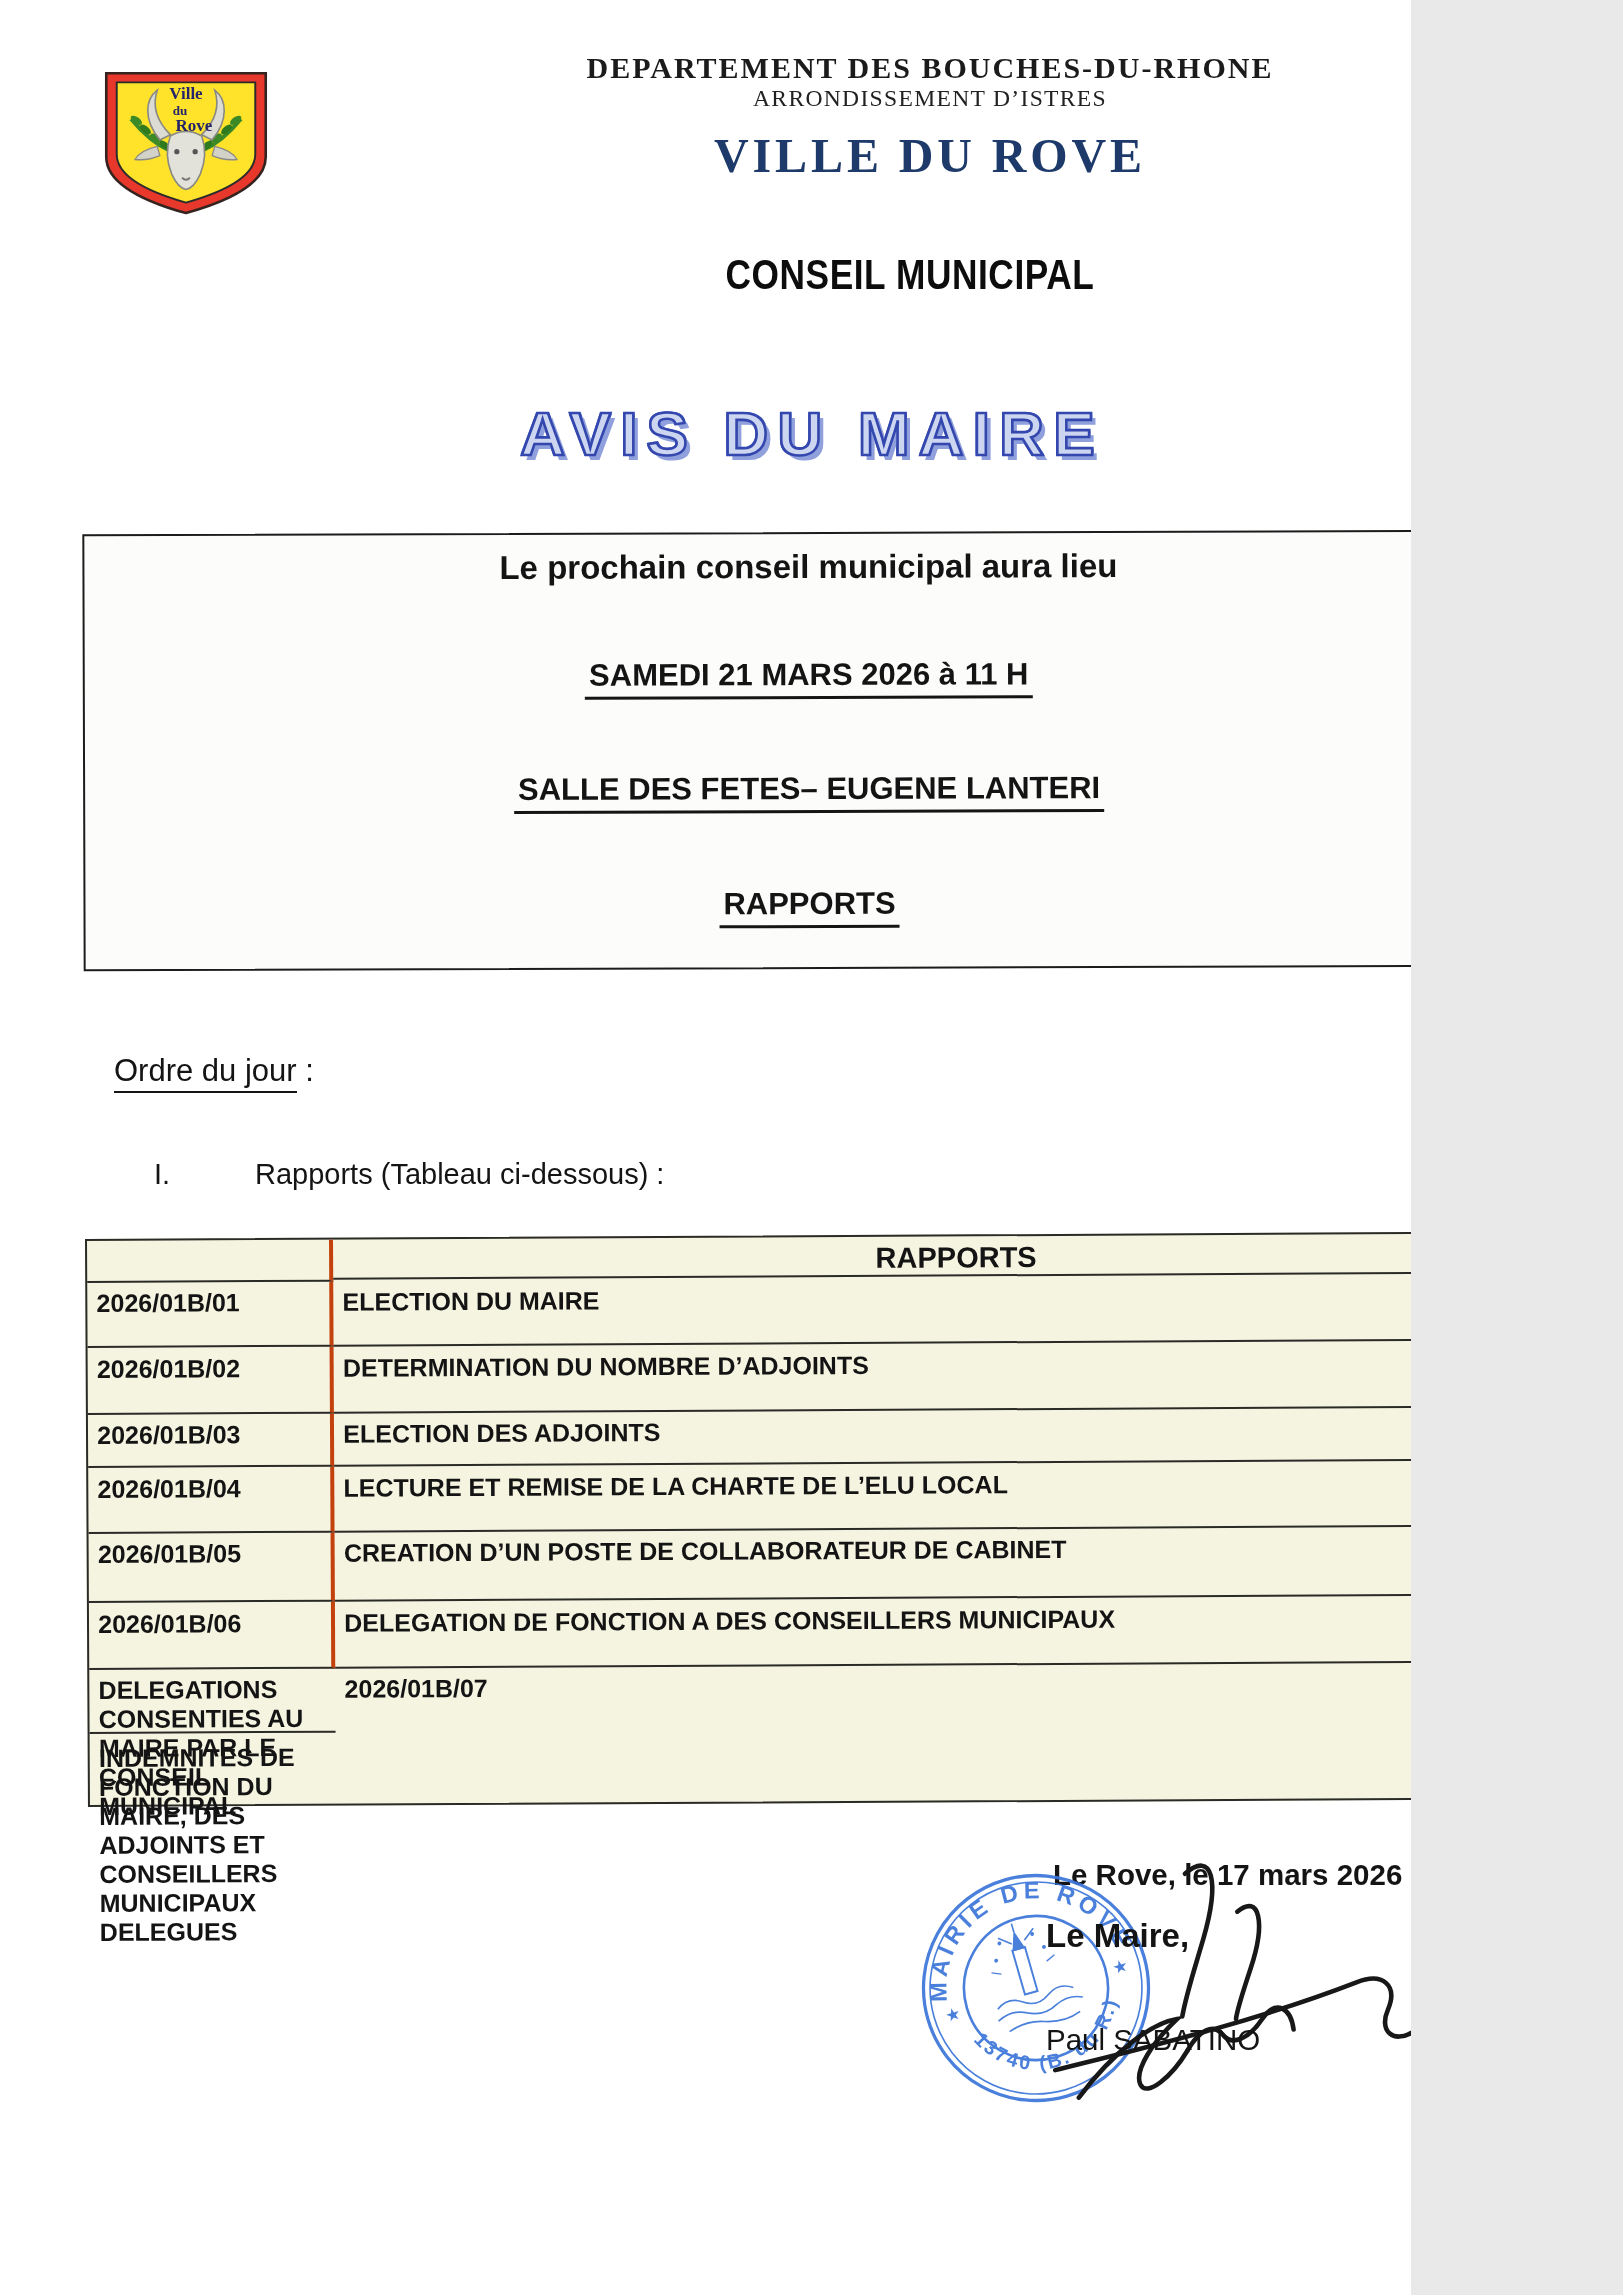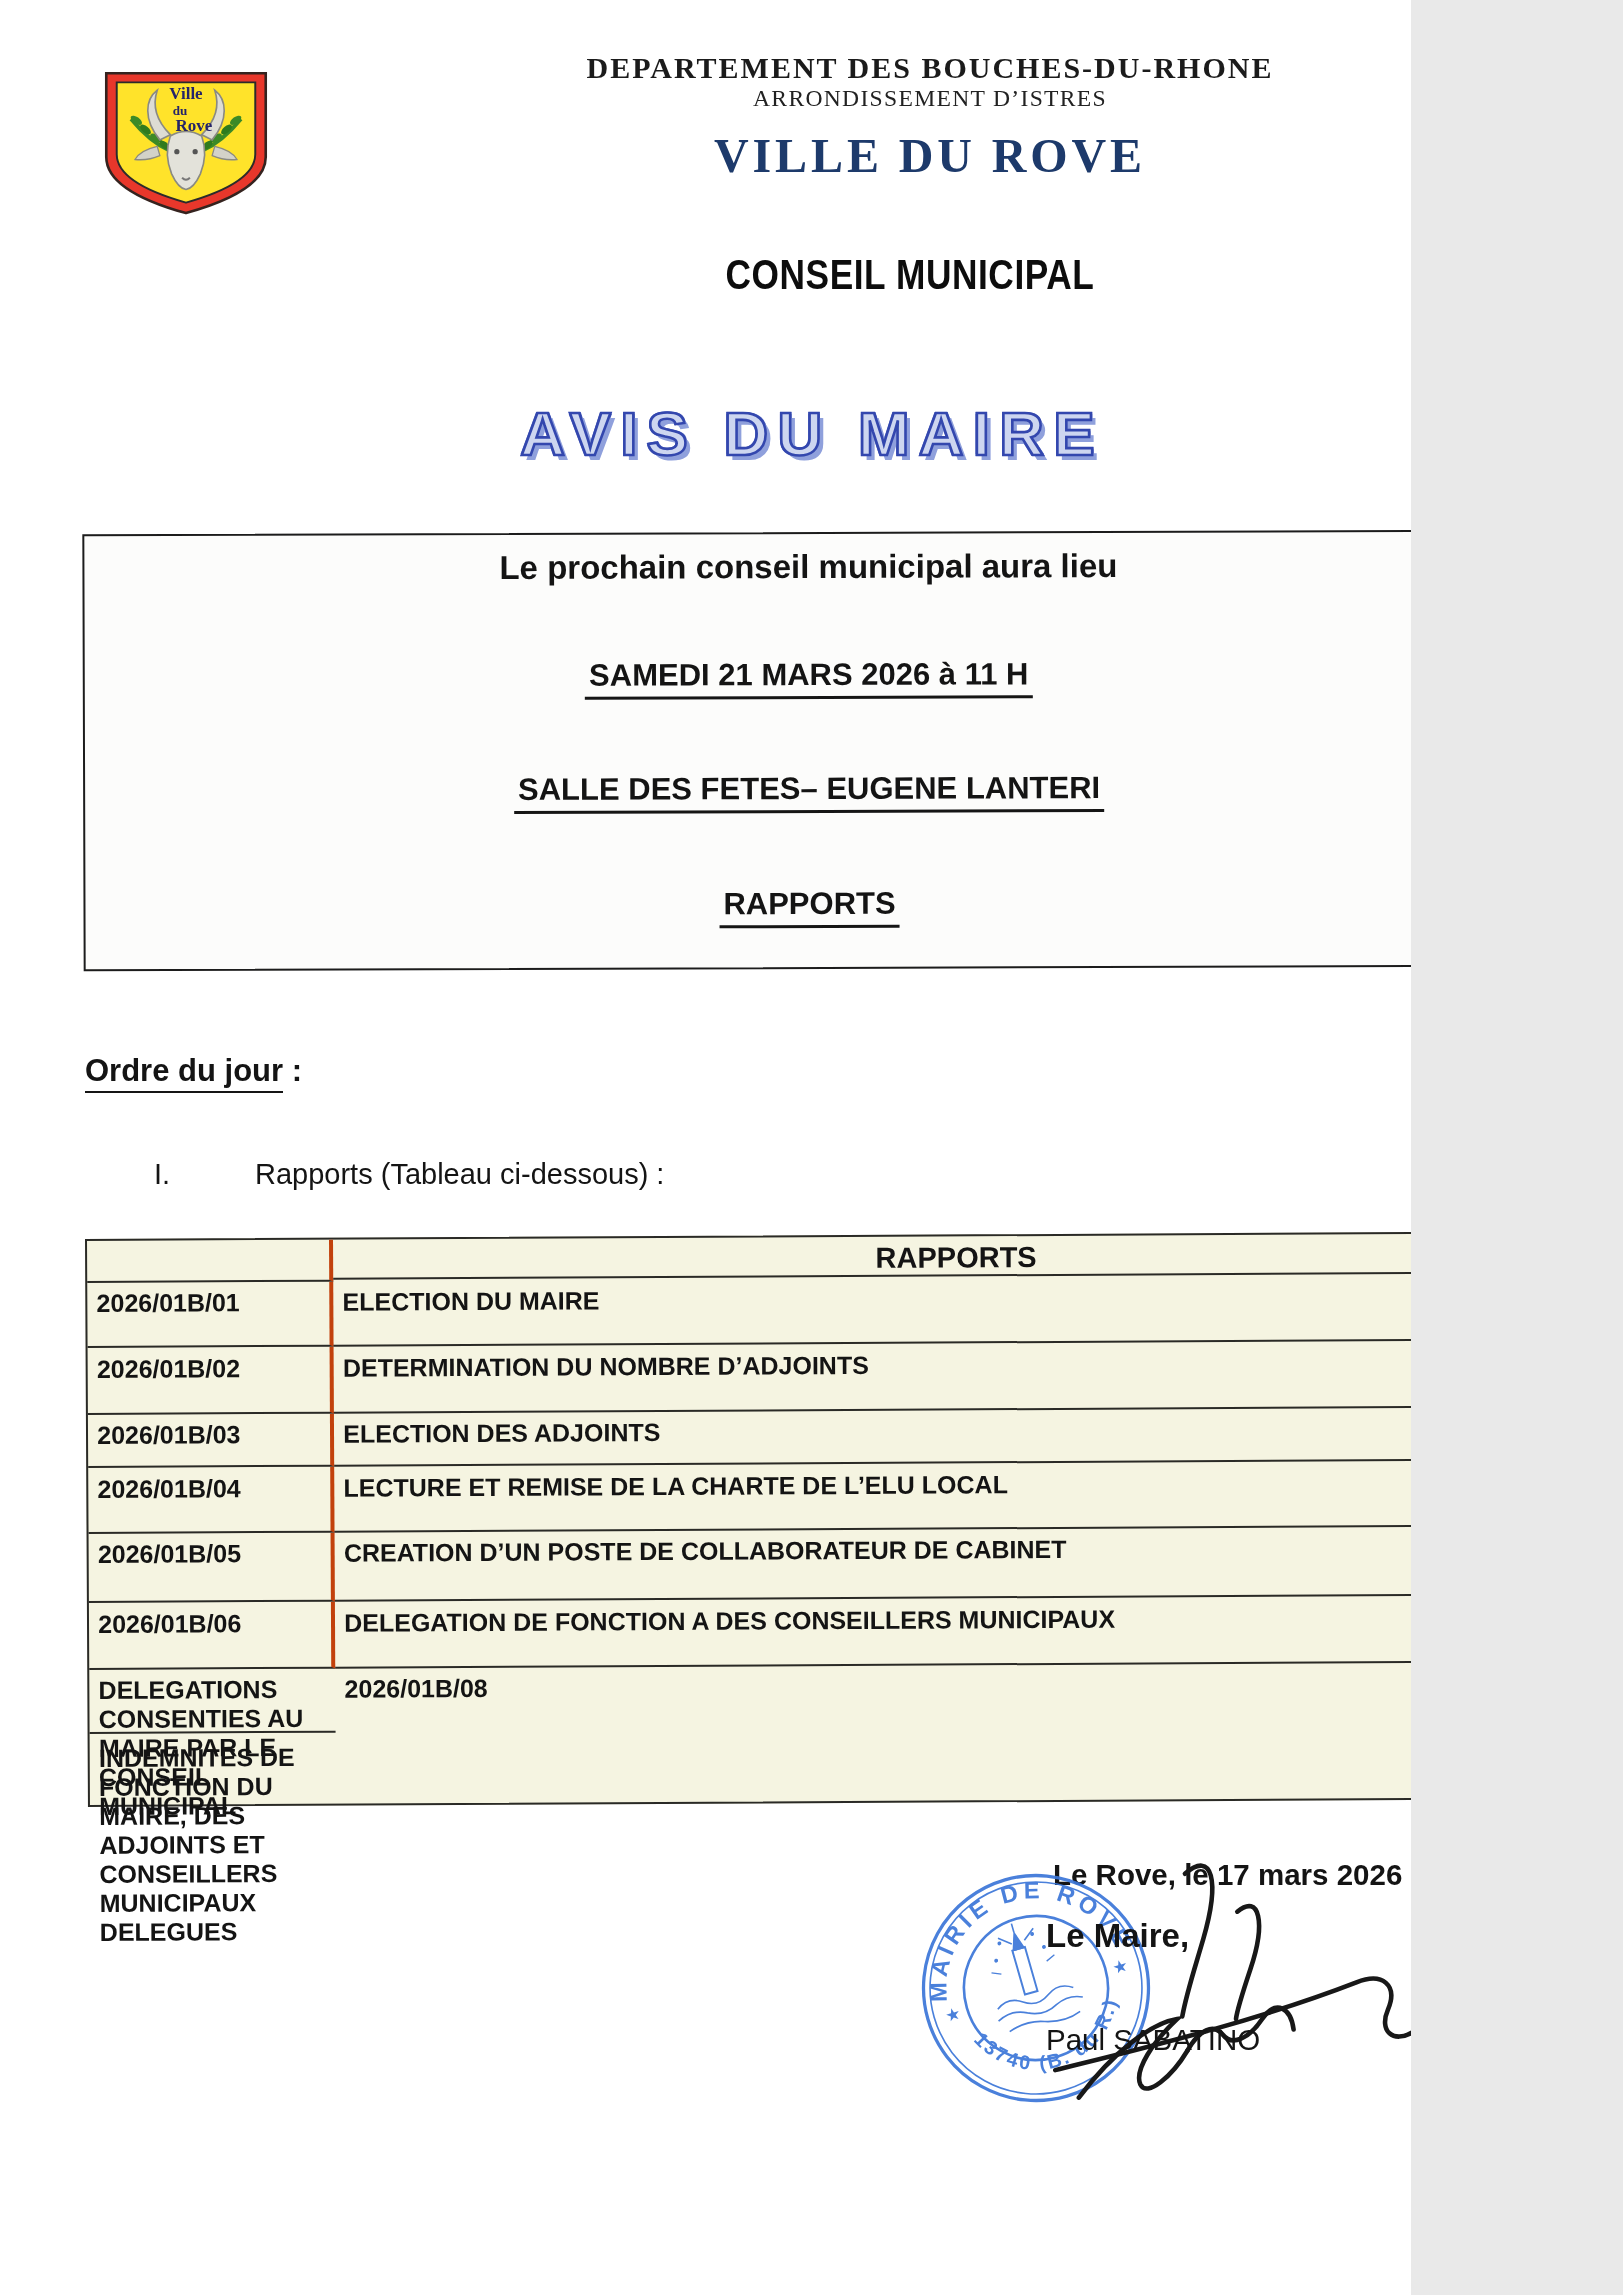--- a/index.html
+++ b/index.html
@@ -34,21 +34,21 @@
     position:absolute;left:83px;top:532px;width:1448px;height:433px;
     border:2px solid #1c1c1c;background:#fcfcfb;transform:rotate(-.18deg);
   }
   .box .line{position:absolute;left:0;width:100%;text-align:center;font-weight:bold;}
   .bl1{top:14.4px;font-size:33px;}
   .bl2{top:123px;font-size:31px;}
   .bl3{top:237px;font-size:31px;}
   .bl4{top:352px;font-size:31px;}
   .u{display:inline-block;border-bottom:3.3px solid #151515;padding:0 3.9px 2.6px 3.9px;}
   
-  .ordre{position:absolute;left:85px;top:1053px;font-size:31px;font-weight:bold;}
+  .ordre{position:absolute;left:114px;top:1053px;font-size:31px;font-weight:normal;}
   .ordre .u2{display:inline-block;border-bottom:2.6px solid #151515;padding-bottom:2px;}
   .item{position:absolute;left:154px;top:1158px;font-size:29px;}
   .item .num{display:inline-block;width:101px;}
   
   .rtable{
     position:absolute;left:85px;top:1239px;width:1488px;
     background:#f5f4e1;border:2px solid #2a2a26;
     transform:rotate(-.3deg);transform-origin:0 0;
     display:grid;grid-template-columns:246px 1fr;
   }
@@ -156,21 +156,21 @@
     <div class="cell h100">LECTURE ET REMISE DE LA CHARTE DE L’ELU LOCAL</div>
 
     <div class="cell c1 h106">2026/01B/05</div>
     <div class="cell h106">CREATION D’UN POSTE DE COLLABORATEUR DE CABINET</div>
 
     <div class="cell c1 h102">2026/01B/06</div>
     <div class="cell h102">DELEGATION DE FONCTION A DES CONSEILLERS MUNICIPAUX</div>
 
     <div class="cell h98">DELEGATIONS CONSENTIES AU MAIRE PAR LE CONSEIL MUNICIPAL</div>
 
-    <div class="cell c1 h106 last">2026/01B/08</div>
+    <div class="cell c1 h106 last">2026/01B/07</div>
     <div class="cell h106 last">INDEMNITES DE FONCTION DU MAIRE, DES ADJOINTS ET CONSEILLERS MUNICIPAUX DELEGUES</div>
   </div>
 
   <div class="dateline">Le Rove, le 17 mars 2026</div>
 
   <div class="stamp">
     <svg viewBox="0 0 370 370" width="242" height="242">
       <defs>
         <path id="arcTop" d="M48 185 A137 137 0 0 1 322 185" fill="none"></path>
         <path id="arcBot" d="M60 185 A125 125 0 0 0 310 185" fill="none"></path>

